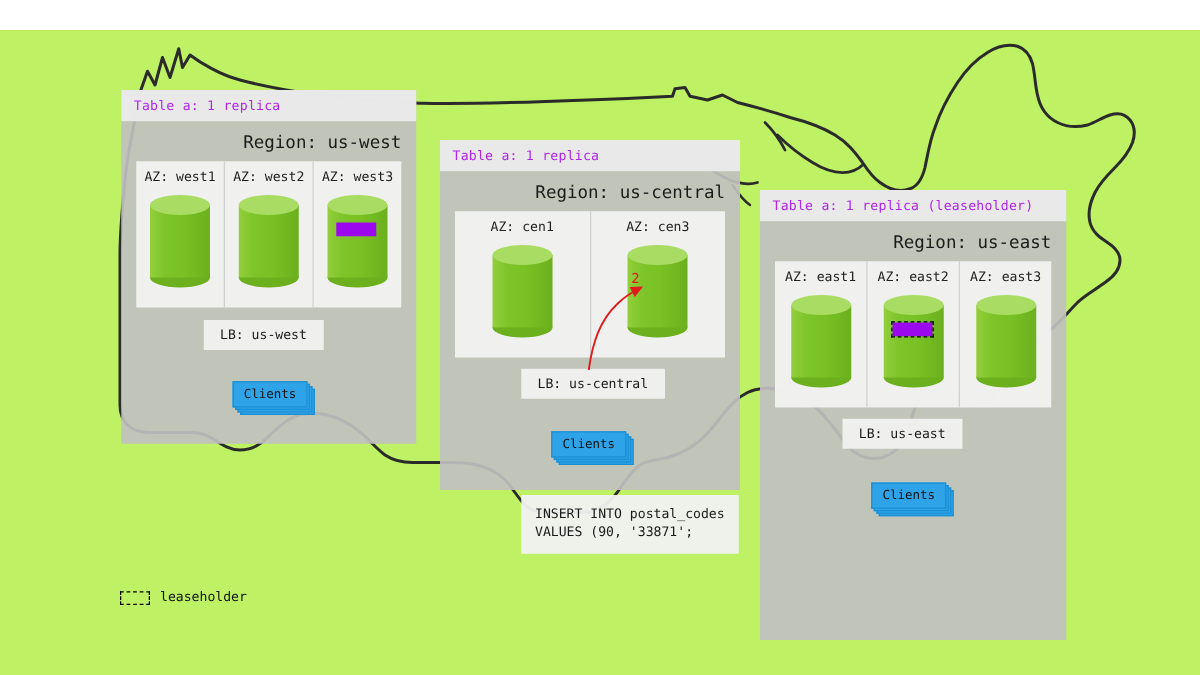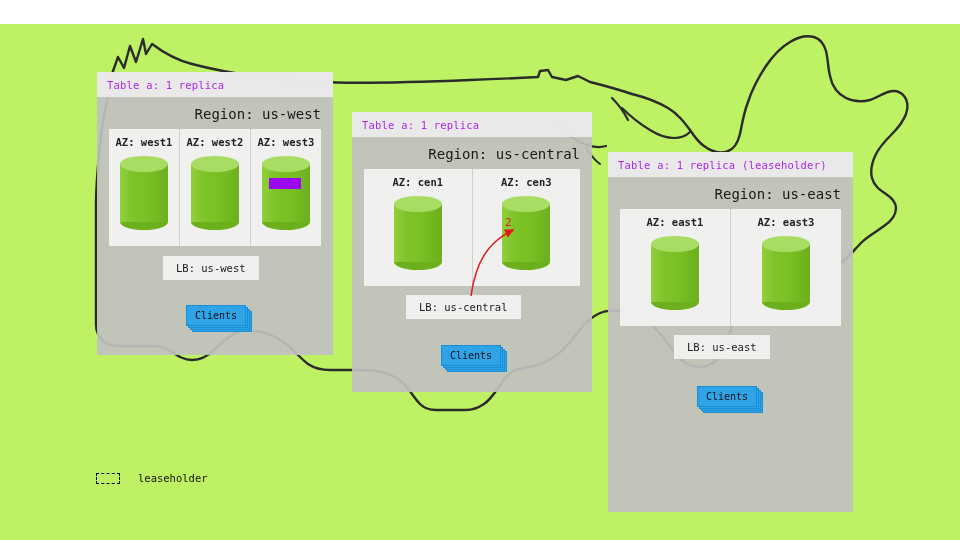--- a/index.html
+++ b/index.html
@@ -49,21 +49,20 @@
     display: flex;
     background: rgba(243,243,243,0.93);
     margin: 0 12px;
   }
   .az-cell {
     flex: 1 1 0;
     padding: 7px 4px 12px 4px;
     text-align: center;
     border-right: 1px solid #cfcfcf;
     position: relative;
-    font-weight: bold;
   }
   .az-cell:last-child { border-right: none; }
   .az-label {
     font-size: 10.5px;
     color: #222;
     white-space: nowrap;
     margin-bottom: 8px;
   }
 
   
@@ -175,21 +174,21 @@
     z-index: 31;
   }
 
   
   #legend {
     position: absolute;
     left: 96px;
     top: 448px;
     display: flex;
     align-items: center;
-    gap: 18px;
+    gap: 8px;
     z-index: 25;
   }
   #legend .swatch {
     width: 24px;
     height: 11px;
     border: 1.6px dashed #000;
     box-sizing: border-box;
     background: transparent;
   }
   #legend .legend-text {
@@ -348,39 +347,50 @@
         <div class="cyl-wrap">
           <div class="cylinder">
             <div class="cyl-bottom"></div>
             <div class="cyl-body"></div>
             <div class="cyl-top"></div>
           </div>
         </div>
       </div>
     </div>
   </div>
-  <div class="lb-box" id="lb-us-central" style="left:406px; top:271px; z-index:12;">LB: us-central</div>
+  <div class="lb-box" id="lb-us-central" style="left:417px; top:271px; z-index:12;">LB: us-central</div>
   <div class="clients-stack" id="clients-us-central" style="left:441px; top:321px; z-index:12;">
     <div class="sheet s3"></div>
     <div class="sheet s2"></div>
     <div class="sheet s1"></div>
     <div class="sheet s0">Clients</div>
   </div>
 
   <div class="region-panel" id="panel-us-east" style="left:608px; top:128px; width:245px; height:360px;">
     <div class="region-header">Table a: 1 replica (leaseholder)</div>
     <div class="region-title">Region: us-east</div>
     <div class="az-row">
       <div class="az-cell">
         <div class="az-label">AZ: east1</div>
         <div class="cyl-wrap">
           <div class="cylinder">
             <div class="cyl-bottom"></div>
             <div class="cyl-body"></div>
             <div class="cyl-top"></div>
+          </div>
+        </div>
+      </div>
+      <div class="az-cell">
+        <div class="az-label">AZ: east2</div>
+        <div class="cyl-wrap">
+          <div class="cylinder">
+            <div class="cyl-bottom"></div>
+            <div class="cyl-body"></div>
+            <div class="cyl-top"></div>
+            <div class="replica-bar leaseholder"></div>
           </div>
         </div>
       </div>
       <div class="az-cell">
         <div class="az-label">AZ: east3</div>
         <div class="cyl-wrap">
           <div class="cylinder">
             <div class="cyl-bottom"></div>
             <div class="cyl-body"></div>
             <div class="cyl-top"></div>
@@ -390,20 +400,22 @@
     </div>
   </div>
   <div class="lb-box" id="lb-us-east" style="left:674px; top:311px; z-index:12;">LB: us-east</div>
   <div class="clients-stack" id="clients-us-east" style="left:697px; top:362px; z-index:12;">
     <div class="sheet s3"></div>
     <div class="sheet s2"></div>
     <div class="sheet s1"></div>
     <div class="sheet s0">Clients</div>
   </div>
 
+  <div id="sql-box" style="left:417px; top:372px; z-index:14;">INSERT INTO postal_codes
+VALUES (90, '33871';</div>
 
   <svg id="arrow-layer" viewBox="0 0 960 540" xmlns="http://www.w3.org/2000/svg">
     <defs>
       <marker id="redhead" markerWidth="7" markerHeight="7" refX="5.4" refY="3" orient="auto">
         <path d="M0,0 L6.5,3 L0,6 z" fill="#e01b1b"></path>
       </marker>
     </defs>
     <path d="M471,272 C474,250 480,232 494,219 C500,213 507,209 513,206" fill="none" stroke="#e01b1b" stroke-width="1.5" marker-end="url(#redhead)"></path>
   </svg>
   <div id="arrow-label">2</div>

